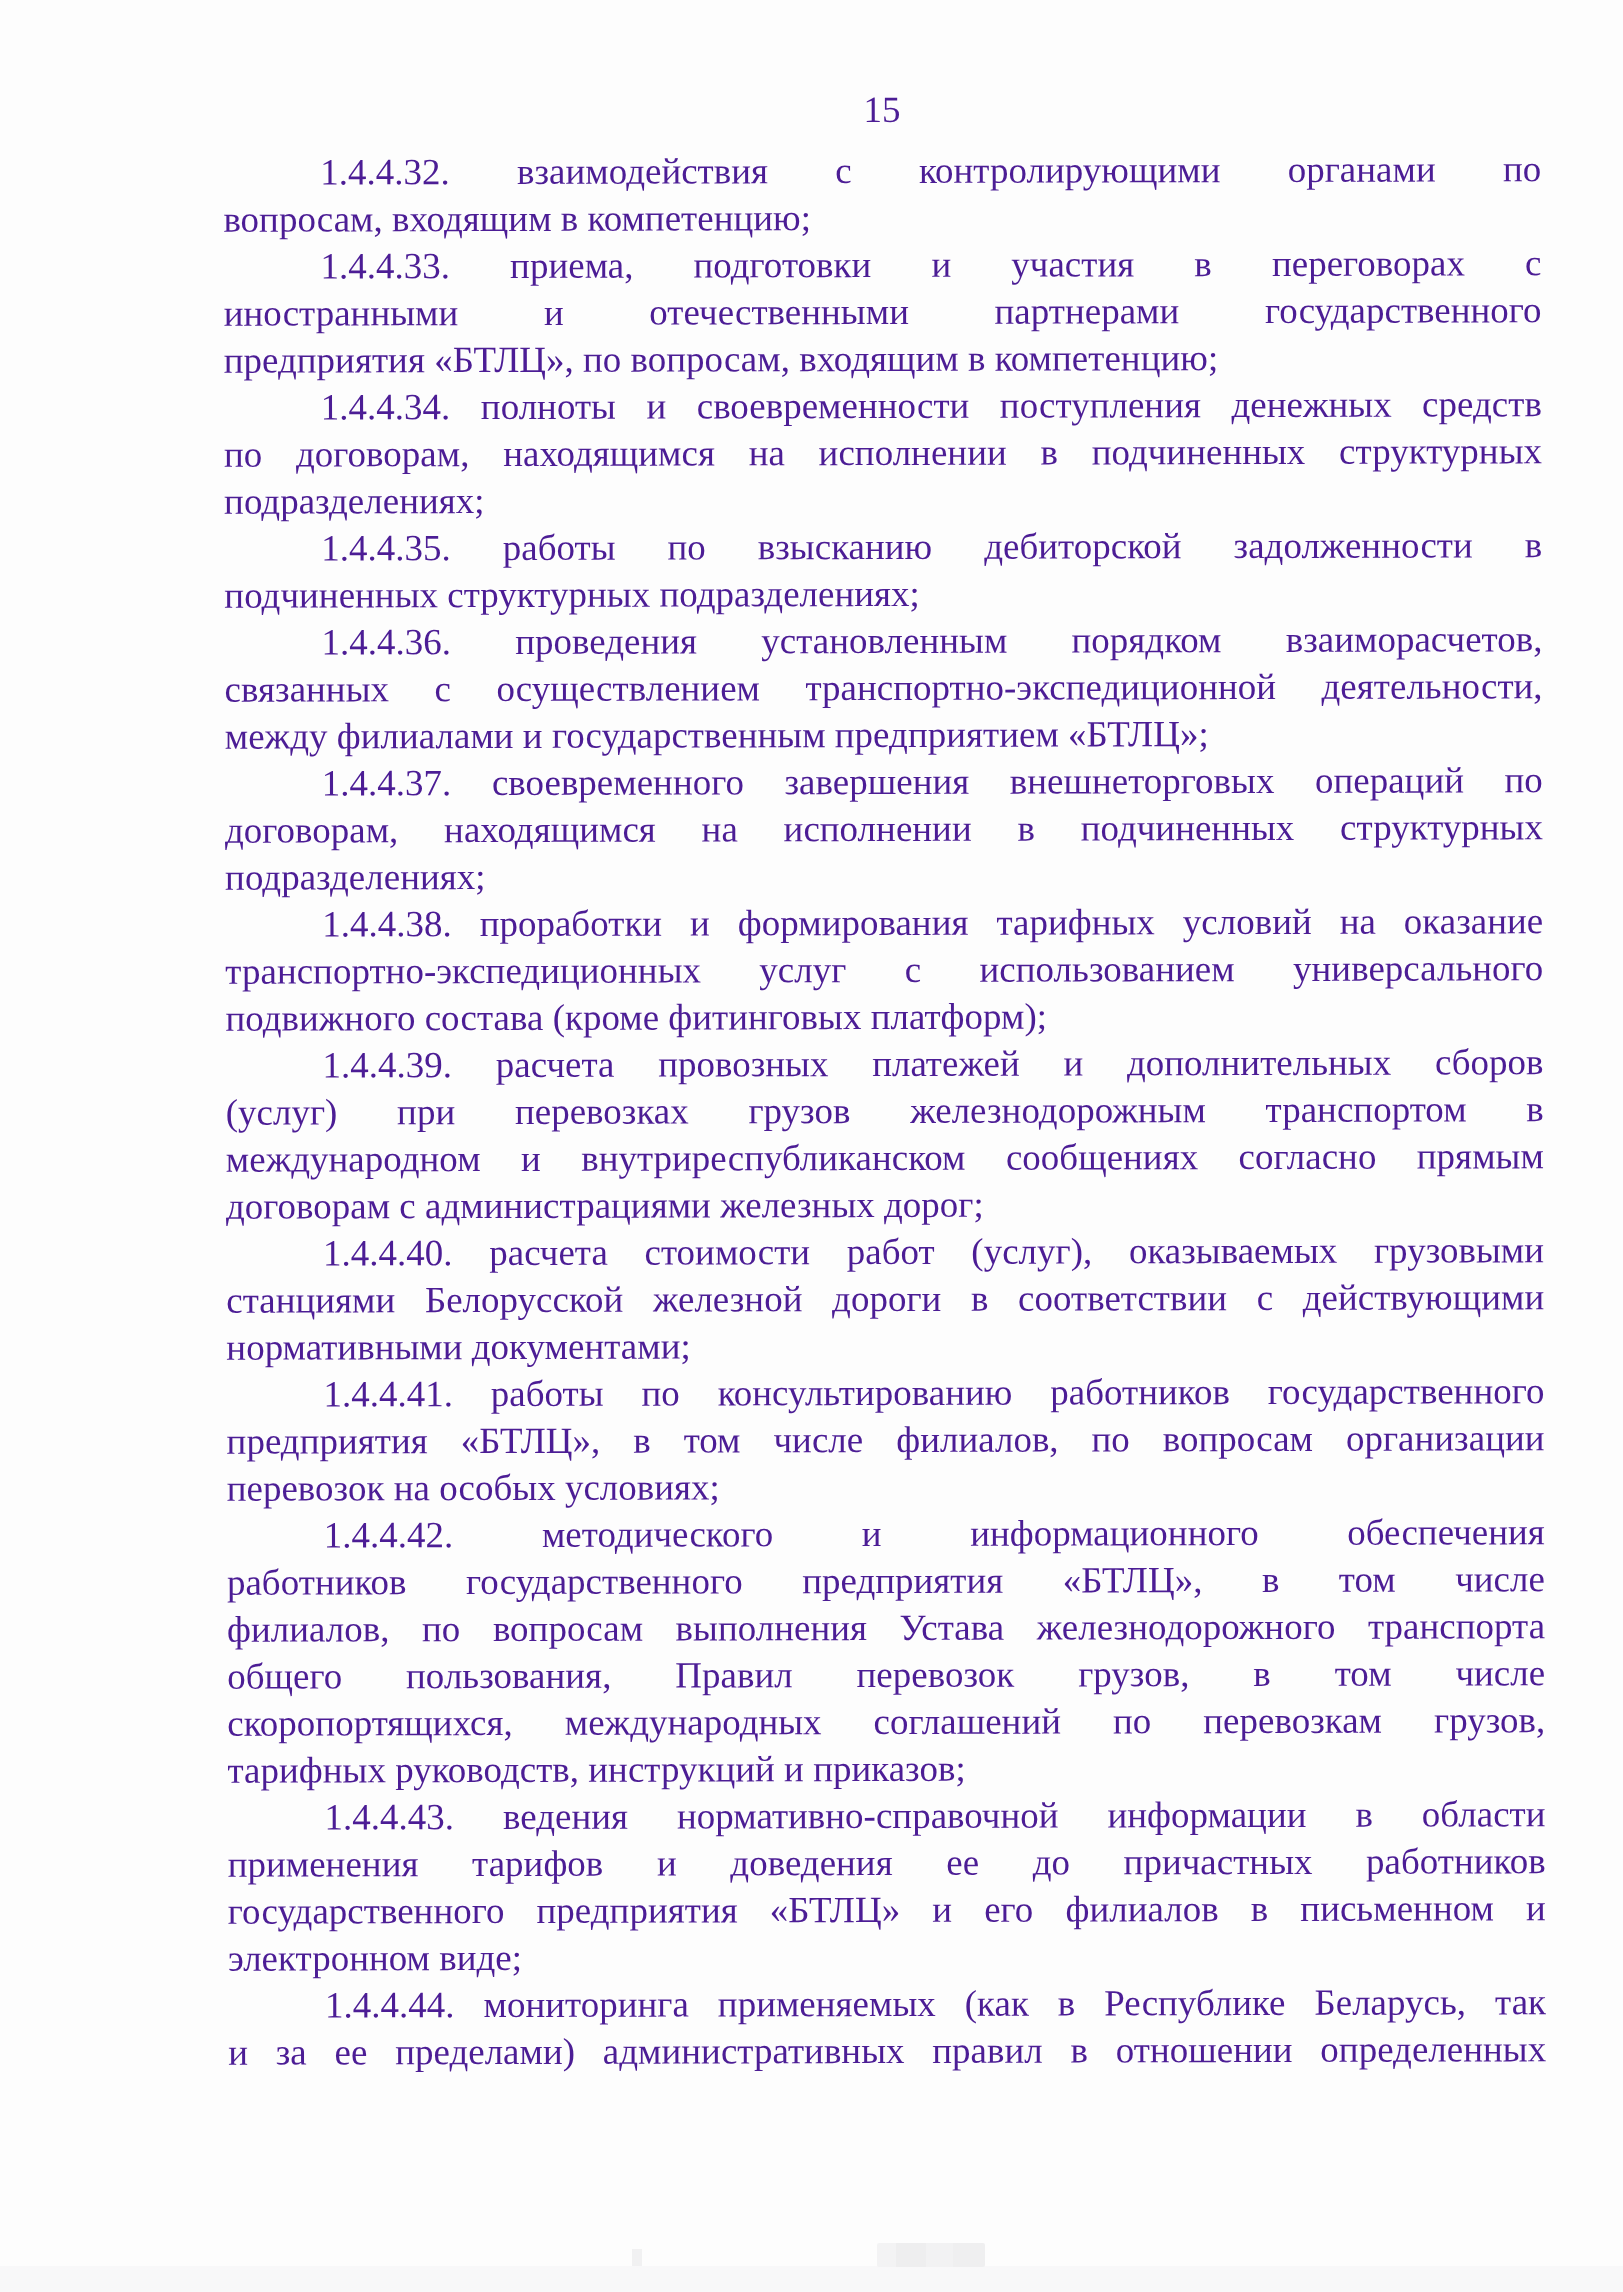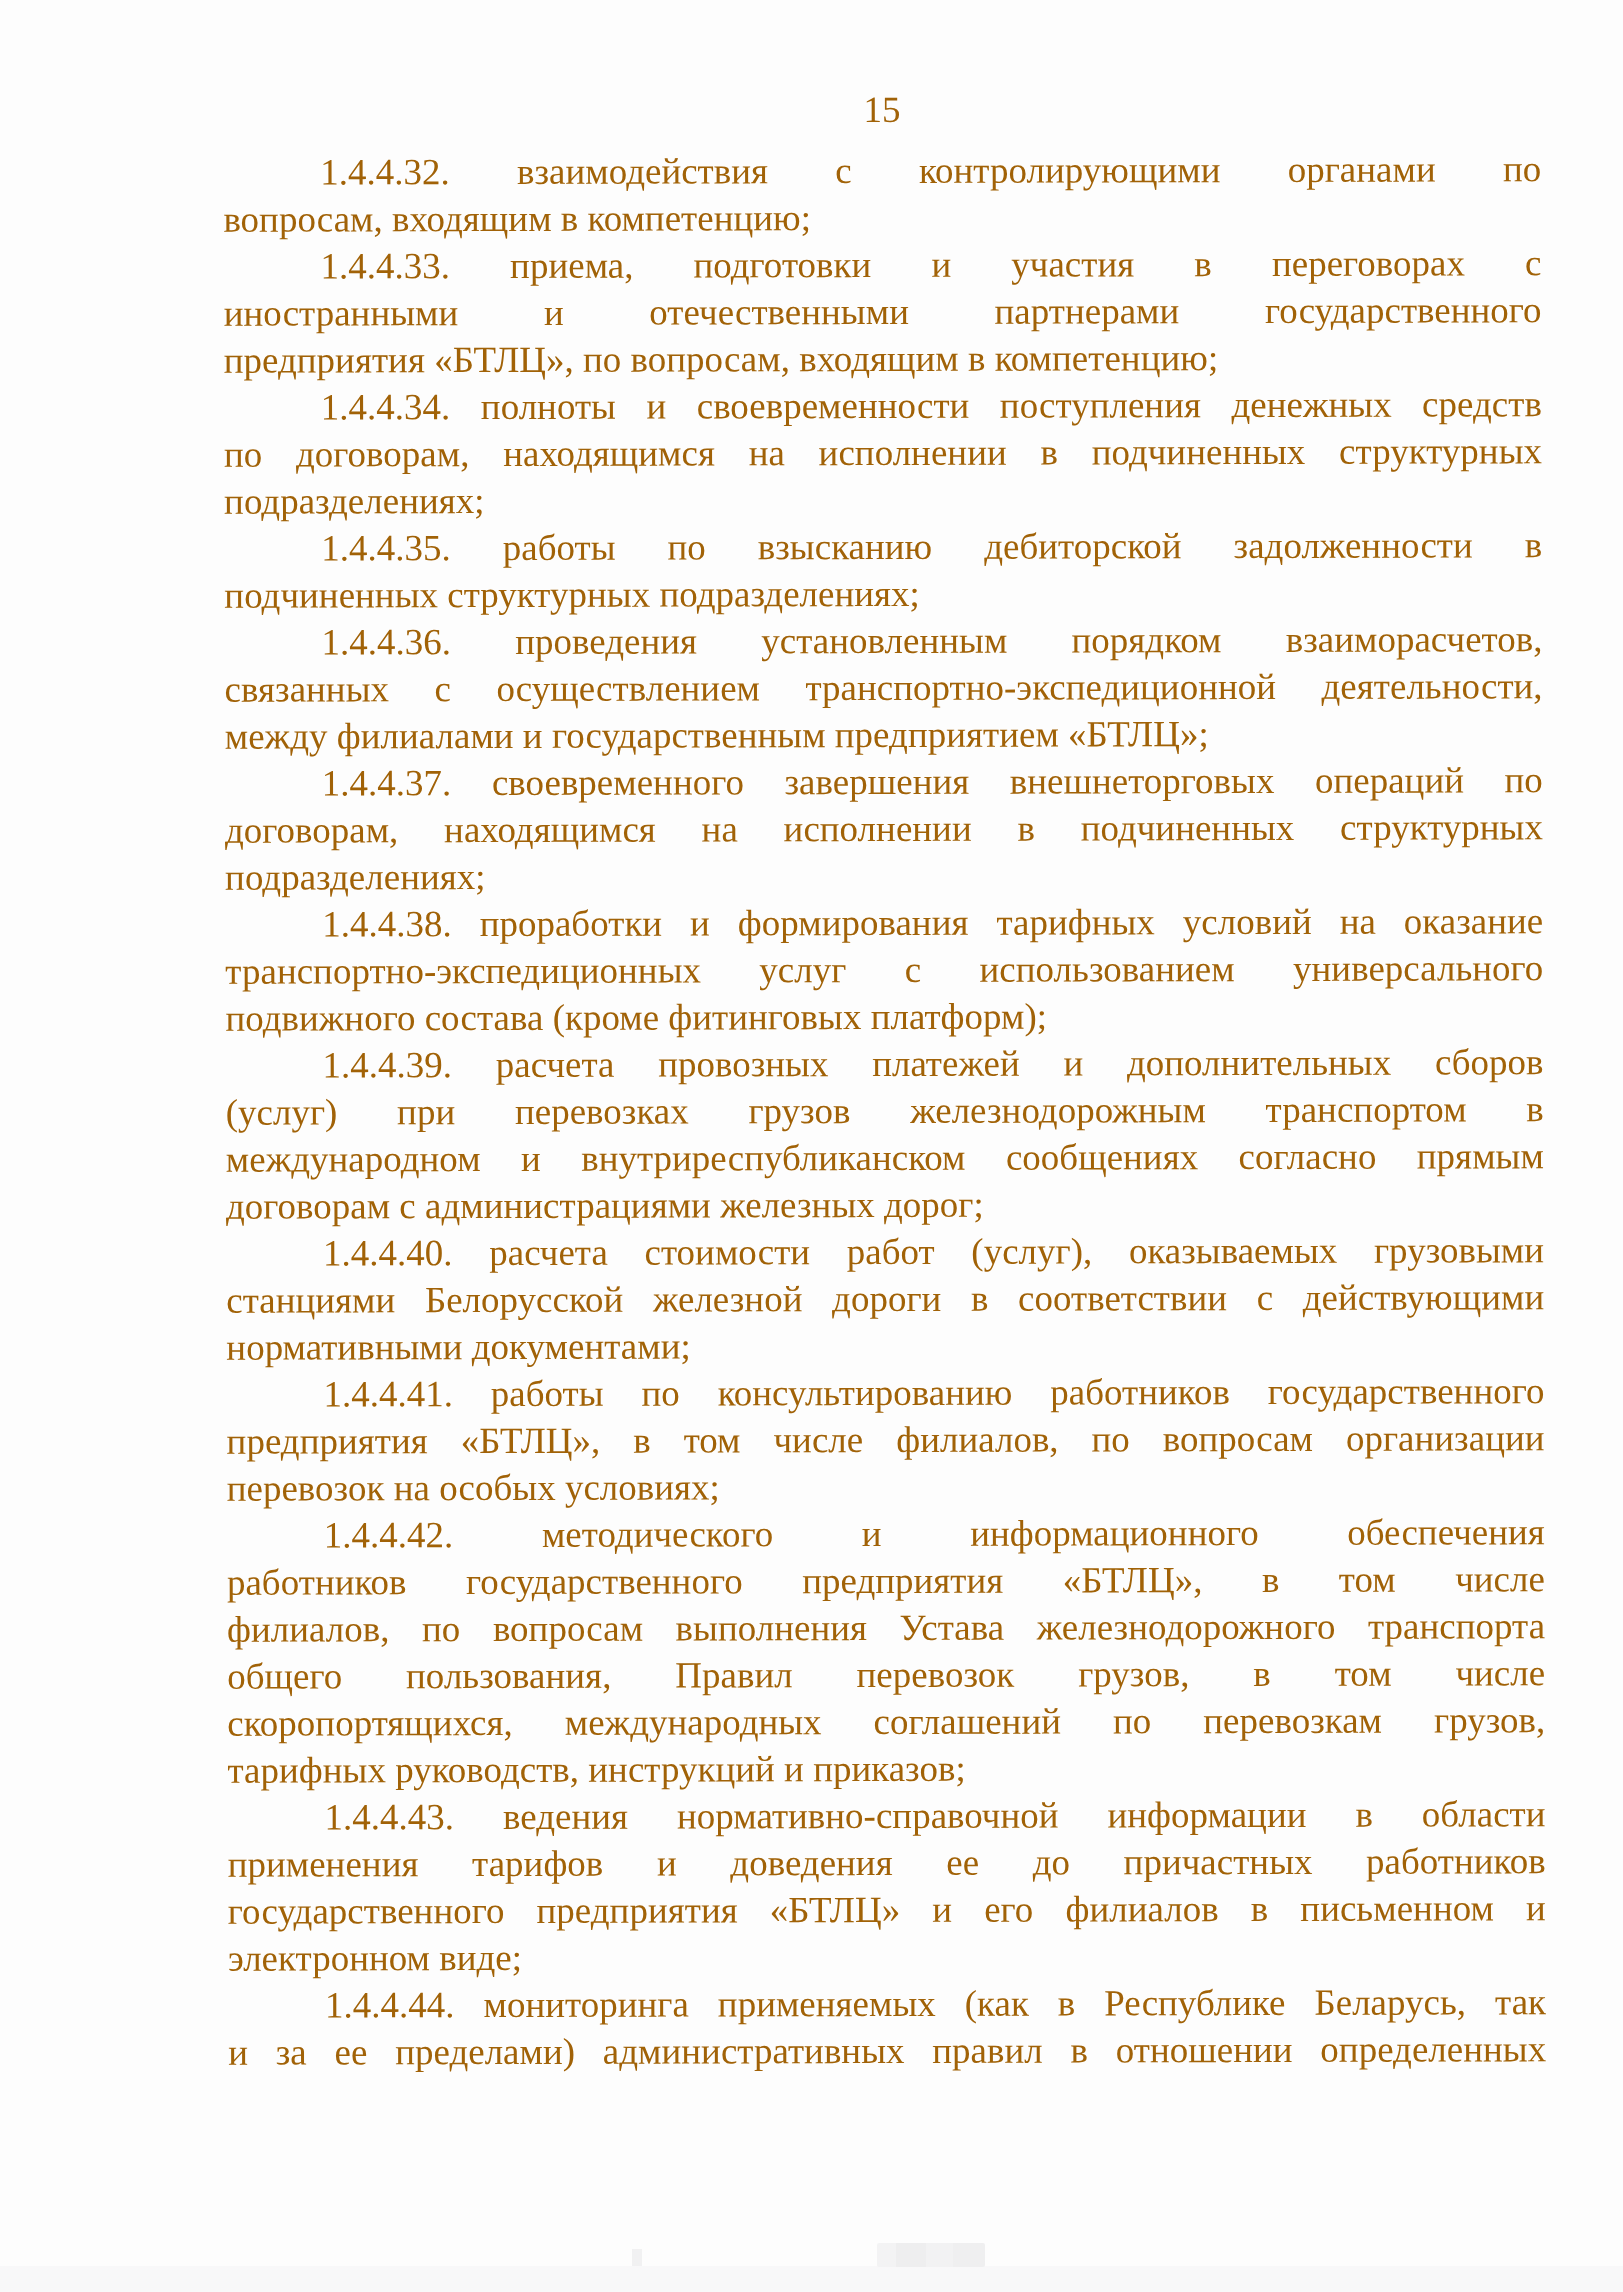--- a/index.html
+++ b/index.html
@@ -7,21 +7,21 @@
     padding: 0;
     background: #ffffff;
   }
   .sheet {
     position: relative;
     width: 1623px;
     height: 2293px;
     background: #fdfdfd;
     overflow: hidden;
     font-family: "Liberation Serif", "DejaVu Serif", serif;
-    color: #a16207;
+    color: #4c1d95;
   }
   .text-block {
     position: absolute;
     left: 223px;
     top: 86px;
     width: 1318px;
     transform: rotate(-0.15deg);
     transform-origin: 50% 0;
   }
   .page-number {

